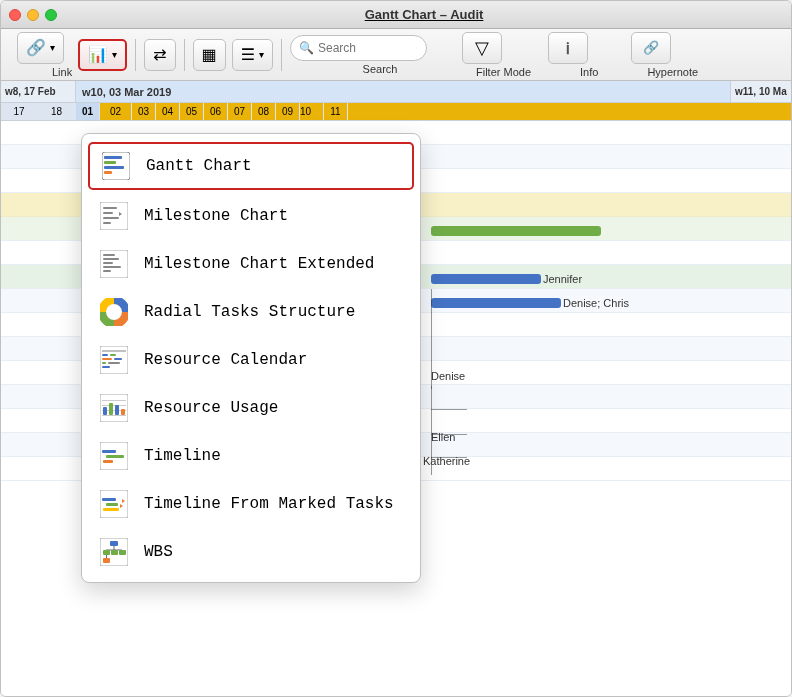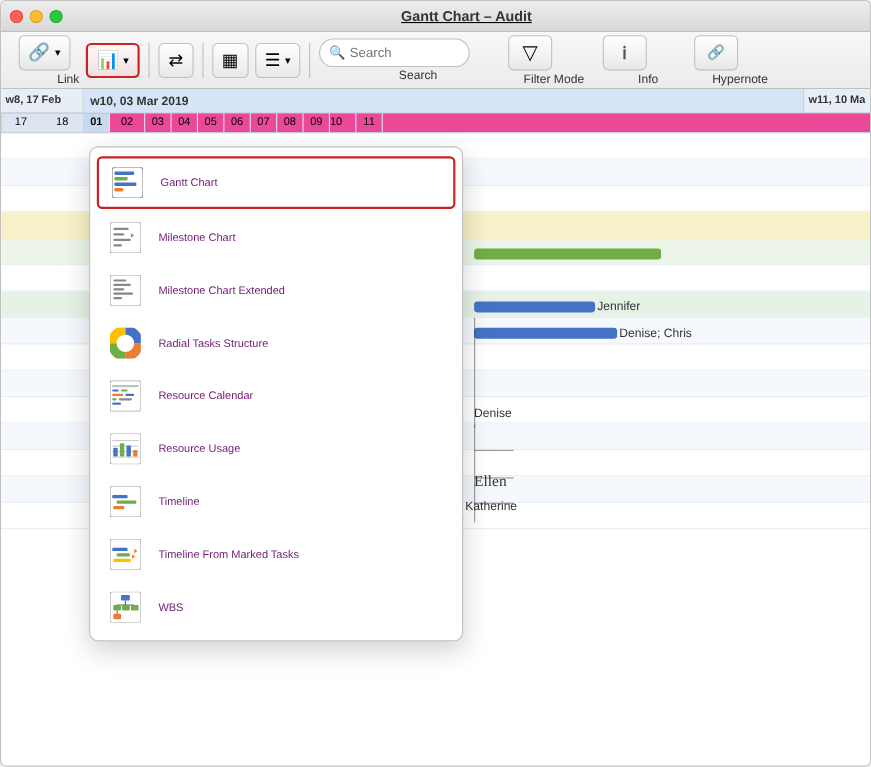--- a/index.html
+++ b/index.html
@@ -27,21 +27,21 @@
     .toolbar-label { font-size: 11px; color: #333; text-align: right; margin-left: 43px; }
     .toolbar-group { display: flex; flex-direction: column; align-items: center; gap: 2px; }
     .toolbar-group-btn { display: flex; align-items: center; justify-content: center; width: 40px; height: 32px; border: 1px solid #c0c0c0; border-radius: 5px; background: linear-gradient(to bottom, #fff, #e8e8e8); cursor: pointer; }
 
     
     .main { display: flex; flex: 1; overflow: hidden; position: relative; }
     .dropdown-menu { position: absolute; top: 52px; left: 80px; width: 340px; background: #fff; border: 1px solid #c0c0c0; border-radius: 8px; box-shadow: 0 8px 24px rgba(0,0,0,0.18); z-index: 100; padding: 6px 0; }
     .menu-item { display: flex; align-items: center; padding: 8px 16px; gap: 14px; cursor: pointer; }
     .menu-item-active { border: 2px solid #cc2222; border-radius: 5px; margin: 2px 6px; padding: 6px 10px; }
     .menu-icon { width: 32px; height: 32px; flex-shrink: 0; display: flex; align-items: center; justify-content: center; }
-    .menu-label { font-size: 10px; color: #701a75; }
+    .menu-label { font-size: 16px; color: #000000; font-family: Liberation Mono, monospace; }
   </style>
 </head>
 <body>
 
 <div class="window">
 
   <div class="titlebar">
     <div class="titlebar-dots">
       <div class="dot dot-red"></div>
       <div class="dot dot-yellow"></div>
@@ -120,21 +120,21 @@
 
   <div class="main">
 
     <div style="position:absolute; top:0; left:0; right:0; bottom:0; display:flex; flex-direction:column; background:#fff;">
 
       <div style="display:flex; height:22px; background:#e8eef5; border-bottom:1px solid #c8d0da; font-size:11px; font-weight:600; color:#333;">
         <div style="width:75px; border-right:1px solid #c8d0da; display:flex; align-items:center; padding:0 4px; font-size:10px;">w8, 17 Feb</div>
         <div style="flex:1; border-right:1px solid #c8d0da; display:flex; align-items:center; padding:0 6px; background:#d6e4f7;">w10, 03 Mar 2019</div>
         <div style="width:60px; display:flex; align-items:center; padding:0 4px; font-size:10px;">w11, 10 Ma</div>
       </div>
-      <div style="display:flex; height:18px; background:#ec4899; border-bottom:1px solid #c8d0da;">
+      <div style="display:flex; height:18px; background:#eab308; border-bottom:1px solid #c8d0da;">
         <div style="width:37px; border-right:1px solid #dde4ef; text-align:center; font-size:10px; line-height:18px; background:#dde6f0;">17</div>
         <div style="width:38px; border-right:1px solid #dde4ef; text-align:center; font-size:10px; line-height:18px; background:#dde6f0;">18</div>
         <div style="width:24px; border-right:1px solid #dde4ef; text-align:center; font-size:10px; line-height:18px; background:#c8daf0;font-weight:bold;">01</div>
         <div style="width:32px; border-right:1px solid #dde4ef; text-align:center; font-size:10px; line-height:18px;">02</div>
         <div style="width:24px; border-right:1px solid #dde4ef; text-align:center; font-size:10px; line-height:18px;">03</div>
         <div style="width:24px; border-right:1px solid #dde4ef; text-align:center; font-size:10px; line-height:18px;">04</div>
         <div style="width:24px; border-right:1px solid #dde4ef; text-align:center; font-size:10px; line-height:18px;">05</div>
         <div style="width:24px; border-right:1px solid #dde4ef; text-align:center; font-size:10px; line-height:18px;">06</div>
         <div style="width:24px; border-right:1px solid #dde4ef; text-align:center; font-size:10px; line-height:18px;">07</div>
         <div style="width:24px; border-right:1px solid #dde4ef; text-align:center; font-size:10px; line-height:18px;">08</div>
@@ -165,21 +165,21 @@
 
         <div style="position:absolute;top:192px;left:0;right:0;height:24px; border-bottom:1px solid #e8eef5;"></div>
         <div style="position:absolute;top:216px;left:0;right:0;height:24px; border-bottom:1px solid #e8eef5; background:#f5f8fc;"></div>
         <div style="position:absolute;top:240px;left:0;right:0;height:24px; border-bottom:1px solid #e8eef5;"></div>
 
         <div style="position:absolute;top:264px;left:0;right:0;height:24px; border-bottom:1px solid #e8eef5; background:#f5f8fc;"></div>
         <div style="position:absolute;top:249px;left:430px; font-size:11px; color:#333; white-space:nowrap;">Denise</div>
         <div style="position:absolute;top:288px;left:0;right:0;height:24px; border-bottom:1px solid #e8eef5;"></div>
 
         <div style="position:absolute;top:312px;left:0;right:0;height:24px; border-bottom:1px solid #e8eef5; background:#f5f8fc;"></div>
-        <div style="position:absolute;top:310px;left:430px; font-size:14px; color:#333; white-space:nowrap;font-family:Liberation Serif, serif;">Ellen</div>
+        <div style="position:absolute;top:310px;left:430px; font-size:11px; color:#333; white-space:nowrap;">Ellen</div>
 
         <div style="position:absolute;top:336px;left:0;right:0;height:24px; border-bottom:1px solid #e8eef5;"></div>
         <div style="position:absolute;top:345px;left:360px;width:60px;height:10px; background:#4472c4; border-radius:3px;"></div>
         <div style="position:absolute;top:334px;left:422px; font-size:11px; color:#333; white-space:nowrap;">Katherine</div>
 
         <div style="position:absolute;top:168px;left:430px;width:1px;height:100px; background:#333; opacity:0.5;"></div>
         <div style="position:absolute;top:265px;left:430px;width:1px;height:73px; background:#333; opacity:0.5;"></div>
         <div style="position:absolute;top:336px;left:430px;width:1px;height:18px; background:#333; opacity:0.5;"></div>
         <div style="position:absolute;top:288px;left:430px;width:36px;height:1px; background:#333; opacity:0.5;"></div>
         <div style="position:absolute;top:313px;left:430px;width:36px;height:1px; background:#333; opacity:0.5;"></div>

